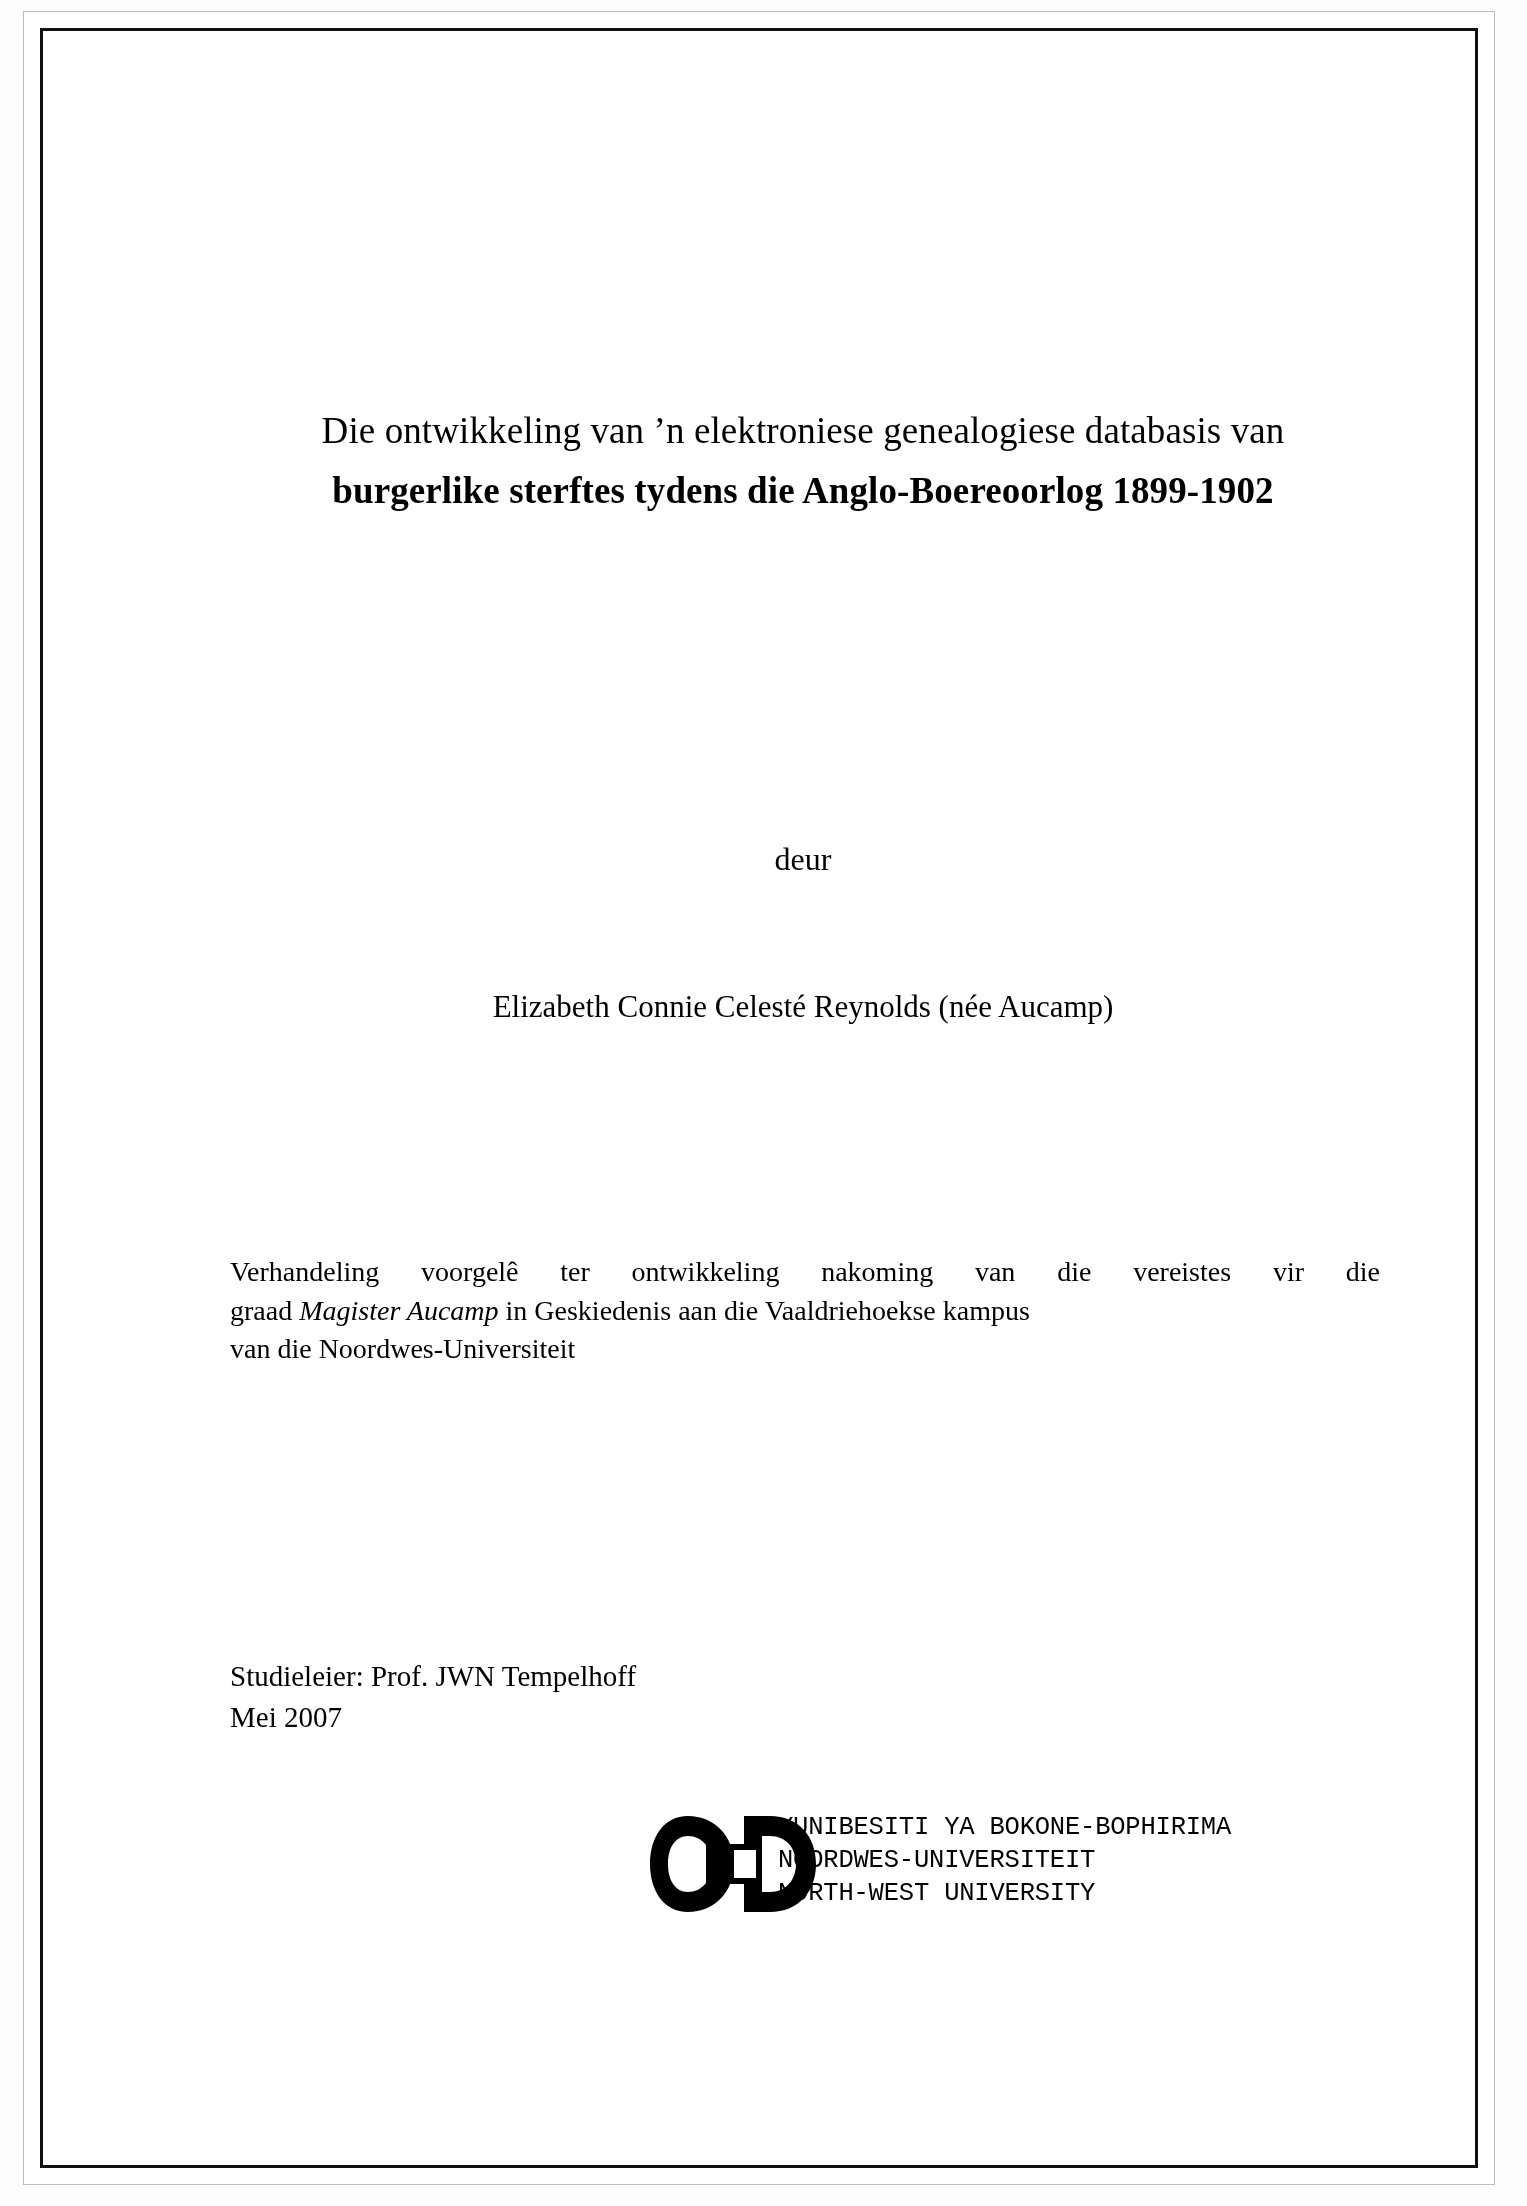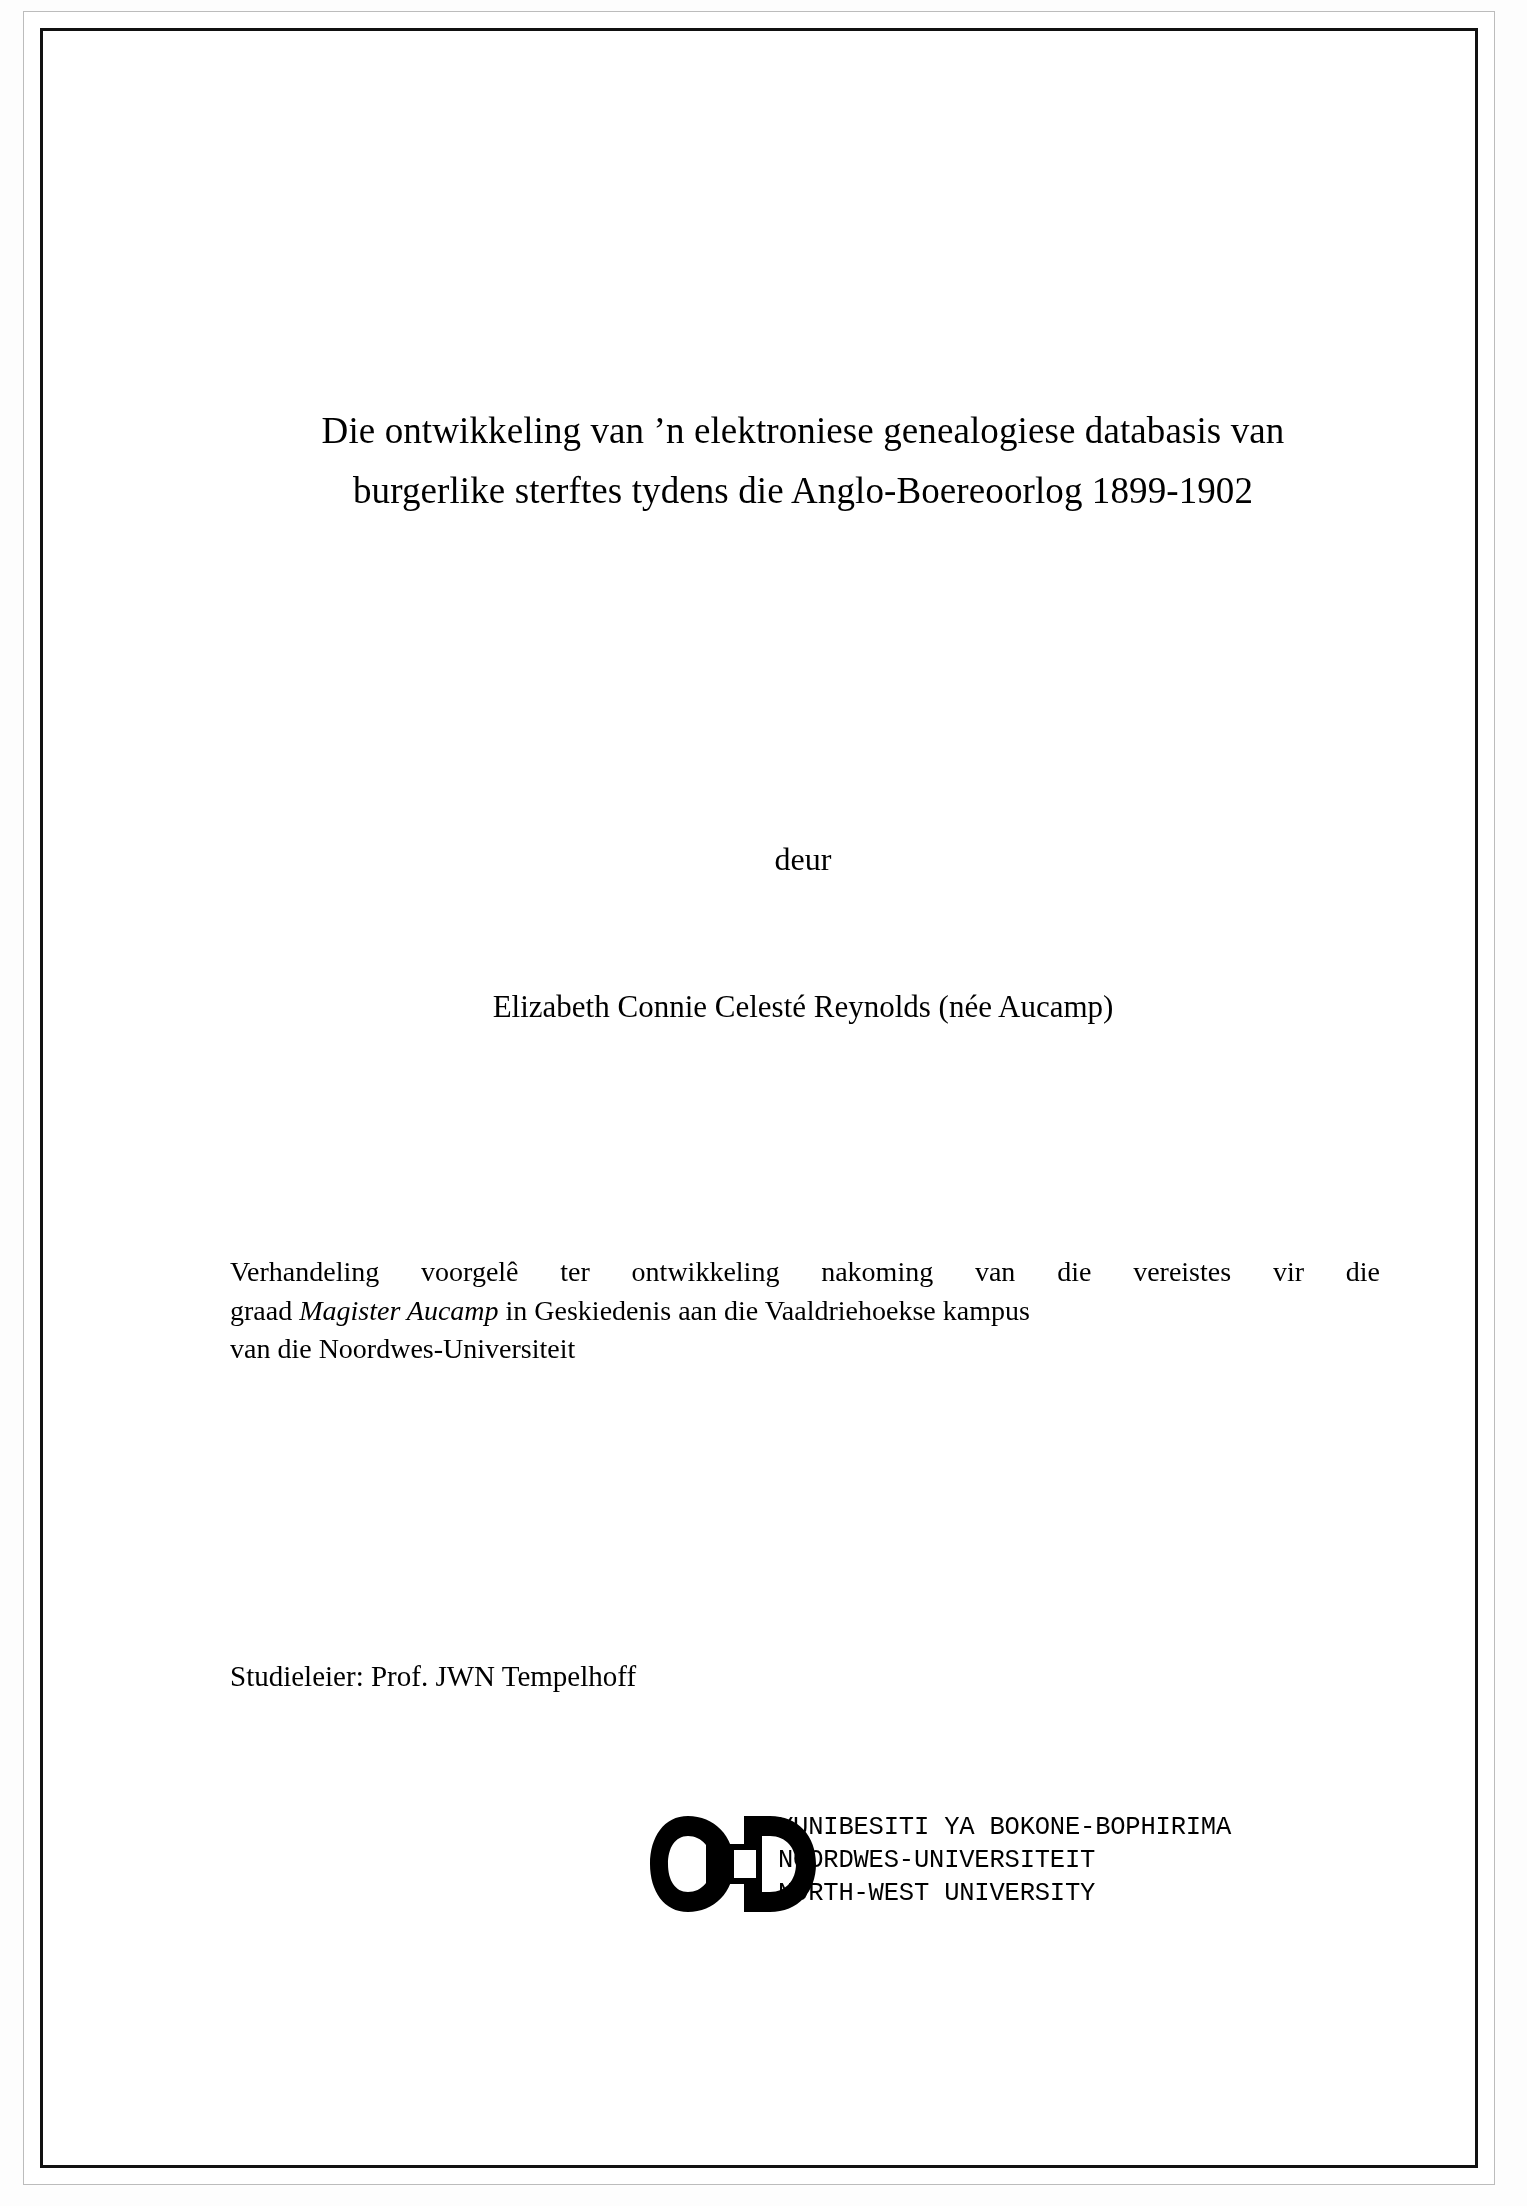--- a/index.html
+++ b/index.html
@@ -62,20 +62,21 @@
     left: 30px;
     top: 370px;
     width: 1160px;
     text-align: center;
     font-size: 37px;
     line-height: 1.62;
     letter-spacing: 0.1px;
   }
   .title .line2 {
     display: block;
+    font-weight: bold;
   }
 
   .byline-deur {
     position: absolute;
     left: 30px;
     top: 810px;
     width: 1160px;
     text-align: center;
     font-size: 32px;
   }
@@ -165,20 +166,21 @@
       <div class="author">Elizabeth Connie Celesté Reynolds (née Aucamp)</div>
 
       <div class="statement">
         <span class="ln j">Verhandeling voorgelê ter ontwikkeling nakoming van die vereistes vir die</span>
         <span class="ln"><span>graad </span><em>Magister Aucamp</em><span> in Geskiedenis aan die Vaaldriehoekse kampus</span></span>
         <span class="ln">van die Noordwes-Universiteit</span>
       </div>
 
       <div class="supervisor">
         <div>Studieleier: Prof. JWN Tempelhoff</div>
+        <div>Mei 2007</div>
       </div>
 
       <div class="logo-block">
         <div class="logo-mark">
           <svg viewBox="0 0 190 108" width="190" height="108" aria-hidden="true">
 
             <path d="M86 54 C86 26 66 6 40 6 C16 6 2 27 2 54 C2 81 16 102 40 102 C66 102 86 82 86 54 Z
                      M64 54 C64 70 54 82 40 82 C27 82 20 70 20 54 C20 38 27 26 40 26 C54 26 64 38 64 54 Z" fill="#000000"></path>
             <path d="M58 34 L96 34 L96 74 L58 74 Z" fill="#000000"></path>
             <path d="M96 6 L122 6 C150 6 168 26 168 54 C168 82 150 102 122 102 L96 102 Z

